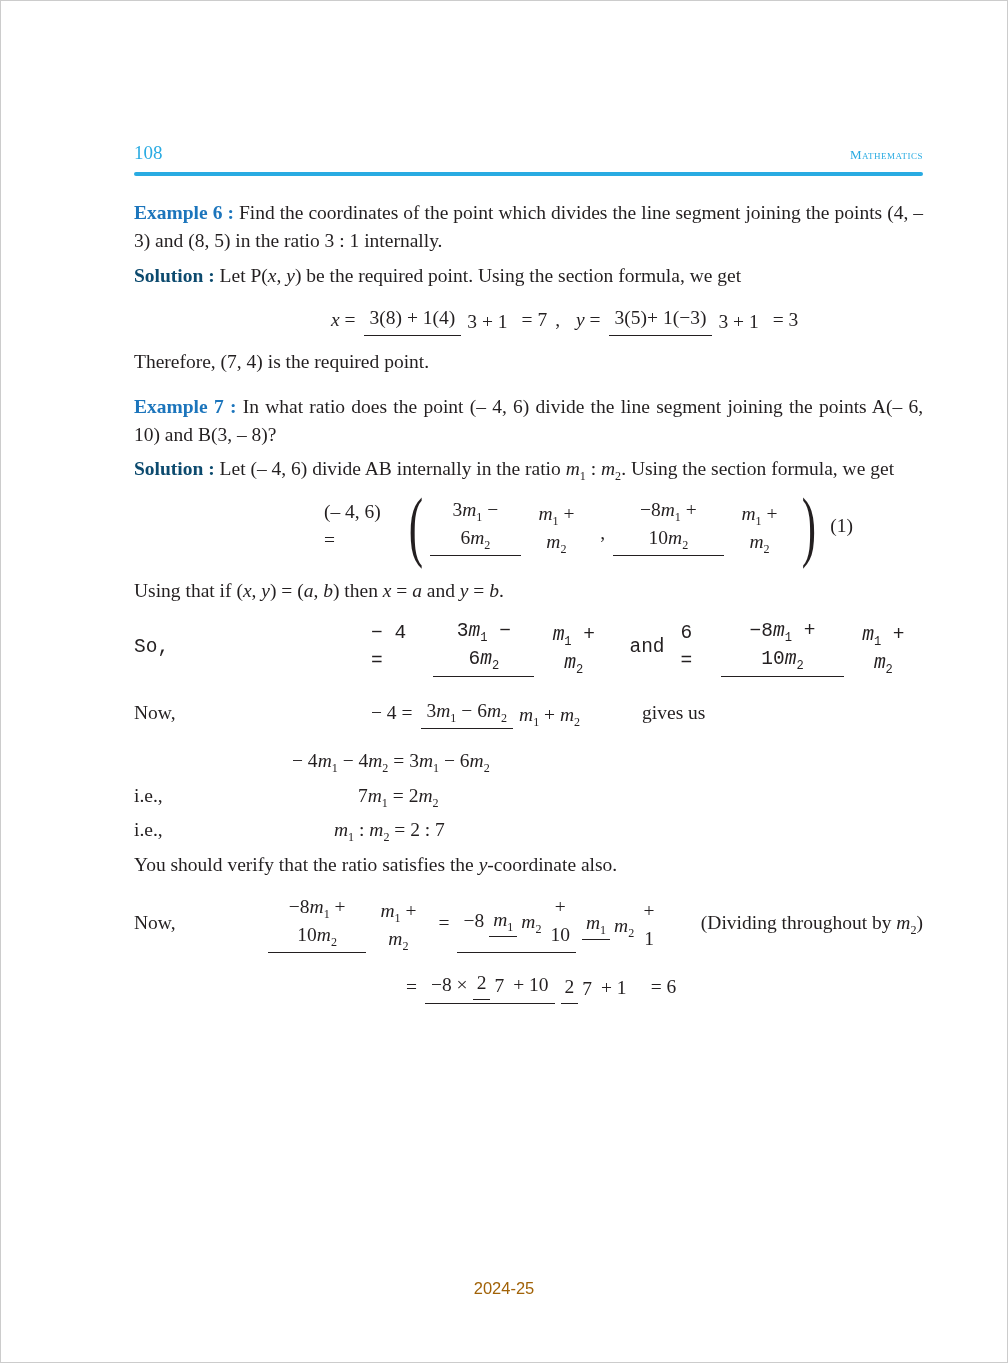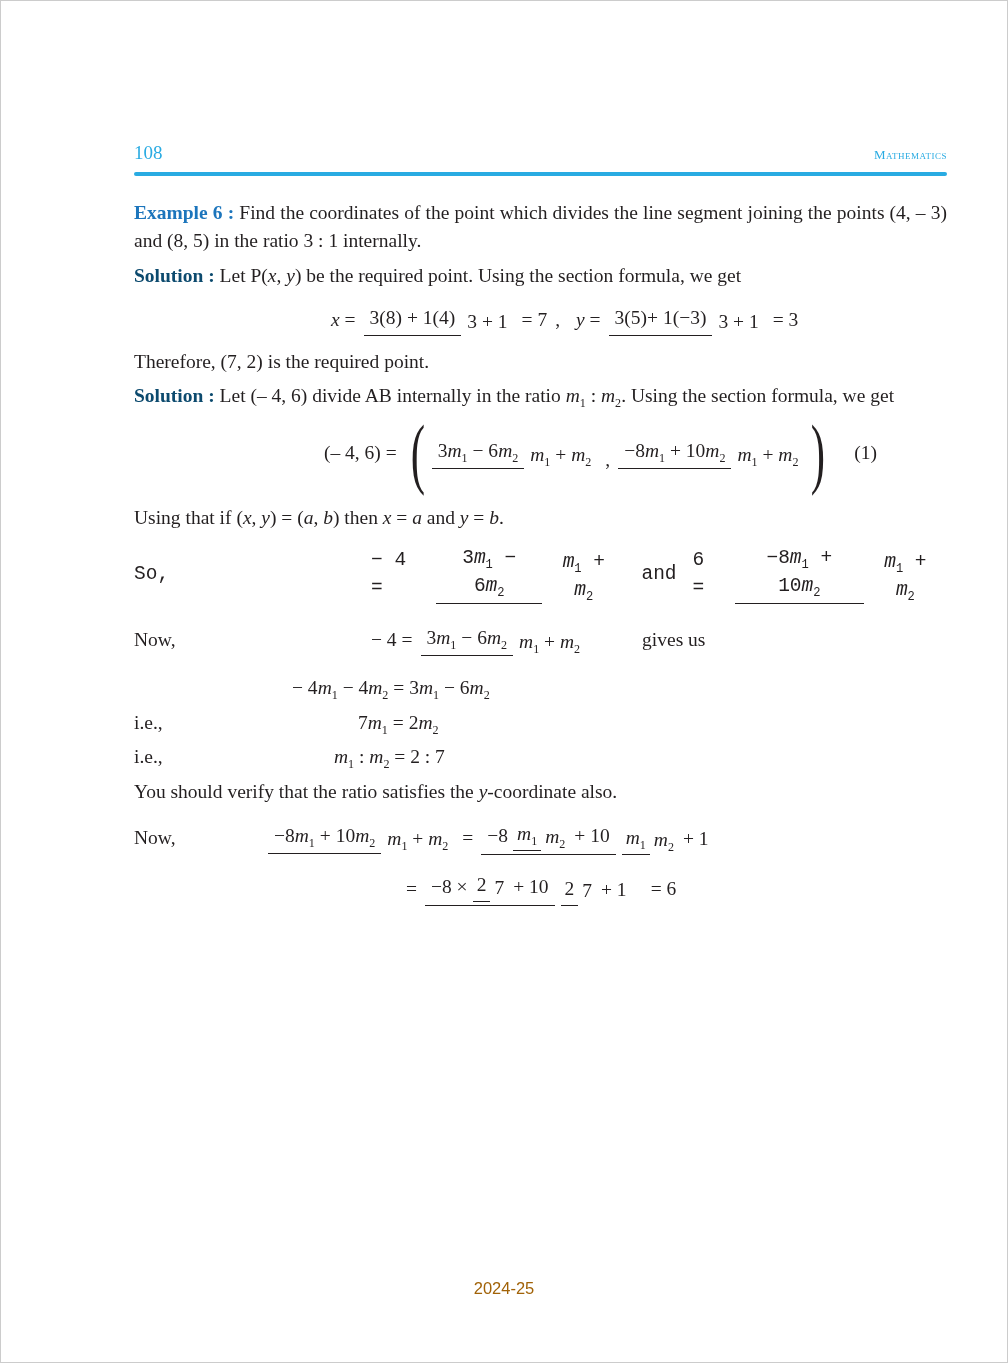--- a/index.html
+++ b/index.html
@@ -9,21 +9,21 @@
     margin:0 auto;
     background:#ffffff;
     border:1px solid #cccccc;
     box-sizing:border-box;
     overflow:hidden;
     font-family:"Liberation Serif", serif;
     color:#231f20;
     font-size:19.5px;
     line-height:28px;
   }
-  .content { padding:0 60px 0 133px; }
+  .content { padding:0 84px 0 133px; }
 
   
   .runhead { display:flex; justify-content:space-between; align-items:baseline;
              margin-top:138px; color:#29abe2; }
   .pagenum { font-size:19px; }
   .subject { font-variant:small-caps; font-size:13px; letter-spacing:0.5px; }
   .rule { height:4px; background:#29abe2; border-radius:2px; margin-top:3px; }
 
   
   .para { margin:0; text-align:justify; }
@@ -102,22 +102,23 @@
       <span>= 7</span>
       <span>,</span>
       <span style="margin-left:8px;"><i>y</i> =</span>
       <span class="fr">
           <span class="fn">3(5)+ 1(−3)</span>
           <span class="fd">3 + 1</span>
         </span>
       <span>= 3</span>
     </div>
 
-    <p class="para p-therefore">Therefore, (7, 2) is the required point.</p>
-
+    <p class="para p-therefore">Therefore, (7, 4) is the required point.</p>
+
+    <p class="para p-ex7"><span class="lbl-blue">Example 7 :</span> <span>In what ratio does the point (– 4, 6) divide the line segment joining the points A(– 6, 10) and B(3, – 8)?</span></p>
 
     <p class="para p-sol7"><span class="lbl-cyan">Solution :</span> <span>Let (– 4, 6) divide AB internally in the ratio </span><span><i>m</i><sub>1</sub> : <i>m</i><sub>2</sub></span><span>. Using the section formula, we get</span></p>
 
     <div class="eqrow d-eq1">
       <span>(– 4, 6) =</span>
       <span class="bp bp-open">(</span>
       <span class="fr">
           <span class="fn">3<i>m</i><sub>1</sub> − 6<i>m</i><sub>2</sub></span>
           <span class="fd"><i>m</i><sub>1</sub> + <i>m</i><sub>2</sub></span>
         </span>
@@ -190,20 +191,21 @@
             <span>+ 10</span>
           </span>
         <span class="fd frow">
             <span class="fr">
               <span class="fn"><i>m</i><sub>1</sub></span>
               <span class="fd"><i>m</i><sub>2</sub></span>
             </span>
             <span>+ 1</span>
           </span>
       </span>
+      <span class="gap-note"><span>(Dividing throughout by </span><span><i>m</i><sub>2</sub></span><span>)</span></span>
     </div>
 
     <div class="eqrow r-final">
       <span>=</span>
       <span class="fr">
         <span class="fn frow">
             <span>−8 ×</span>
             <span class="fr">
               <span class="fn">2</span>
               <span class="fd">7</span>

